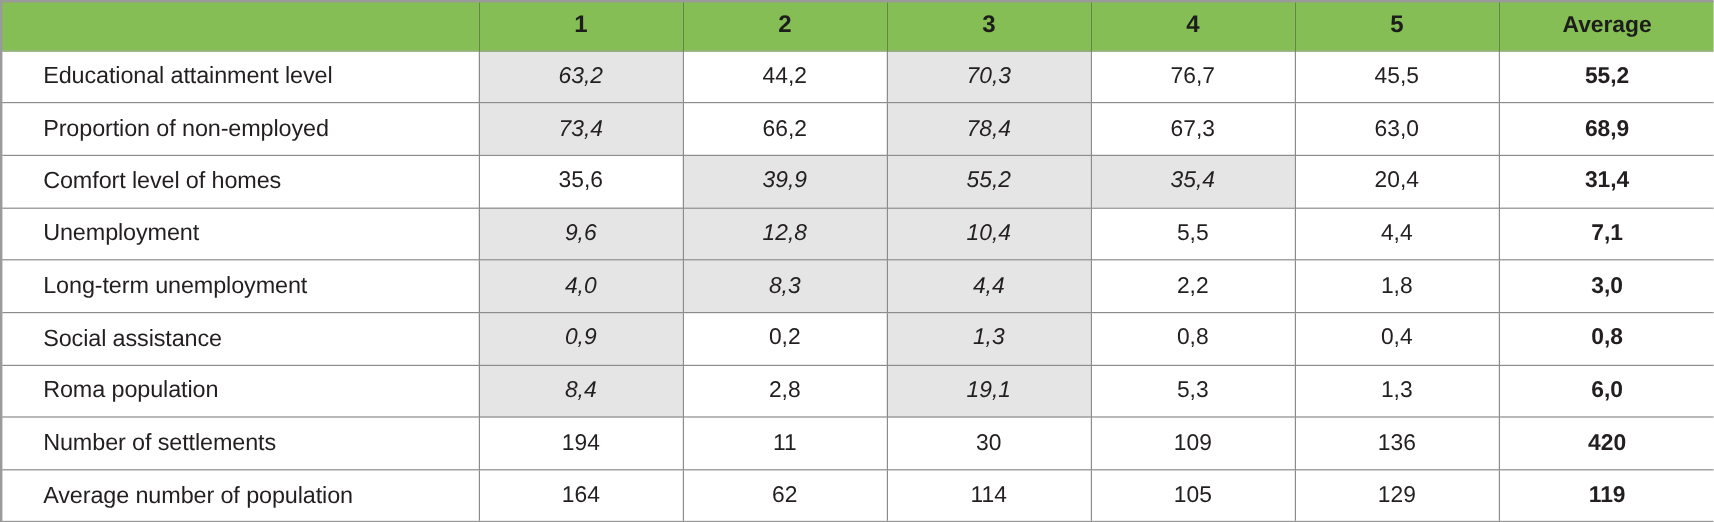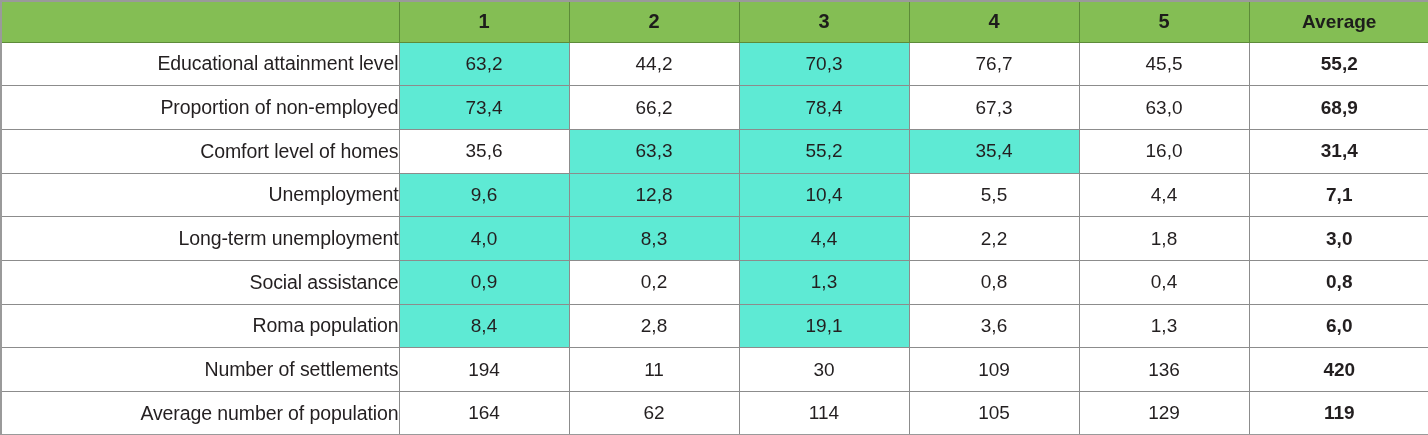--- a/index.html
+++ b/index.html
@@ -58,37 +58,38 @@
     border: 1px solid #8c8c8c;
     box-sizing: border-box;
     font-size: 19px;
     color: #231f20;
     vertical-align: middle;
     background: #ffffff;
     padding: 0;
   }
 
   tbody td.label-cell {
-    text-align: right;
-    padding-left: 18px;
+    text-align: left;
+    padding-left: 34px;
     font-size: 19.5px;
     letter-spacing: -0.1px;
   }
 
   tbody td.num-cell {
     text-align: center;
   }
 
   tbody td.avg-cell {
     text-align: center;
     font-weight: bold;
   }
 
   tbody td.hl {
-    background: #5eead4;
+    background: #e5e5e5;
+    font-style: italic;
   }
 </style>
 </head>
 <body>
 
 <div id="table-wrap">
   <table class="stats-table">
     <colgroup>
       <col class="c-label">
       <col class="c-num">
@@ -124,24 +125,24 @@
           <td class="num-cell hl">73,4</td>
           <td class="num-cell">66,2</td>
           <td class="num-cell hl">78,4</td>
           <td class="num-cell">67,3</td>
           <td class="num-cell">63,0</td>
           <td class="avg-cell">68,9</td>
         </tr>
         <tr>
           <td class="label-cell">Comfort level of homes</td>
           <td class="num-cell">35,6</td>
-          <td class="num-cell hl">63,3</td>
+          <td class="num-cell hl">39,9</td>
           <td class="num-cell hl">55,2</td>
           <td class="num-cell hl">35,4</td>
-          <td class="num-cell">16,0</td>
+          <td class="num-cell">20,4</td>
           <td class="avg-cell">31,4</td>
         </tr>
         <tr>
           <td class="label-cell">Unemployment</td>
           <td class="num-cell hl">9,6</td>
           <td class="num-cell hl">12,8</td>
           <td class="num-cell hl">10,4</td>
           <td class="num-cell">5,5</td>
           <td class="num-cell">4,4</td>
           <td class="avg-cell">7,1</td>
@@ -162,21 +163,21 @@
           <td class="num-cell hl">1,3</td>
           <td class="num-cell">0,8</td>
           <td class="num-cell">0,4</td>
           <td class="avg-cell">0,8</td>
         </tr>
         <tr>
           <td class="label-cell">Roma population</td>
           <td class="num-cell hl">8,4</td>
           <td class="num-cell">2,8</td>
           <td class="num-cell hl">19,1</td>
-          <td class="num-cell">3,6</td>
+          <td class="num-cell">5,3</td>
           <td class="num-cell">1,3</td>
           <td class="avg-cell">6,0</td>
         </tr>
         <tr>
           <td class="label-cell">Number of settlements</td>
           <td class="num-cell">194</td>
           <td class="num-cell">11</td>
           <td class="num-cell">30</td>
           <td class="num-cell">109</td>
           <td class="num-cell">136</td>

